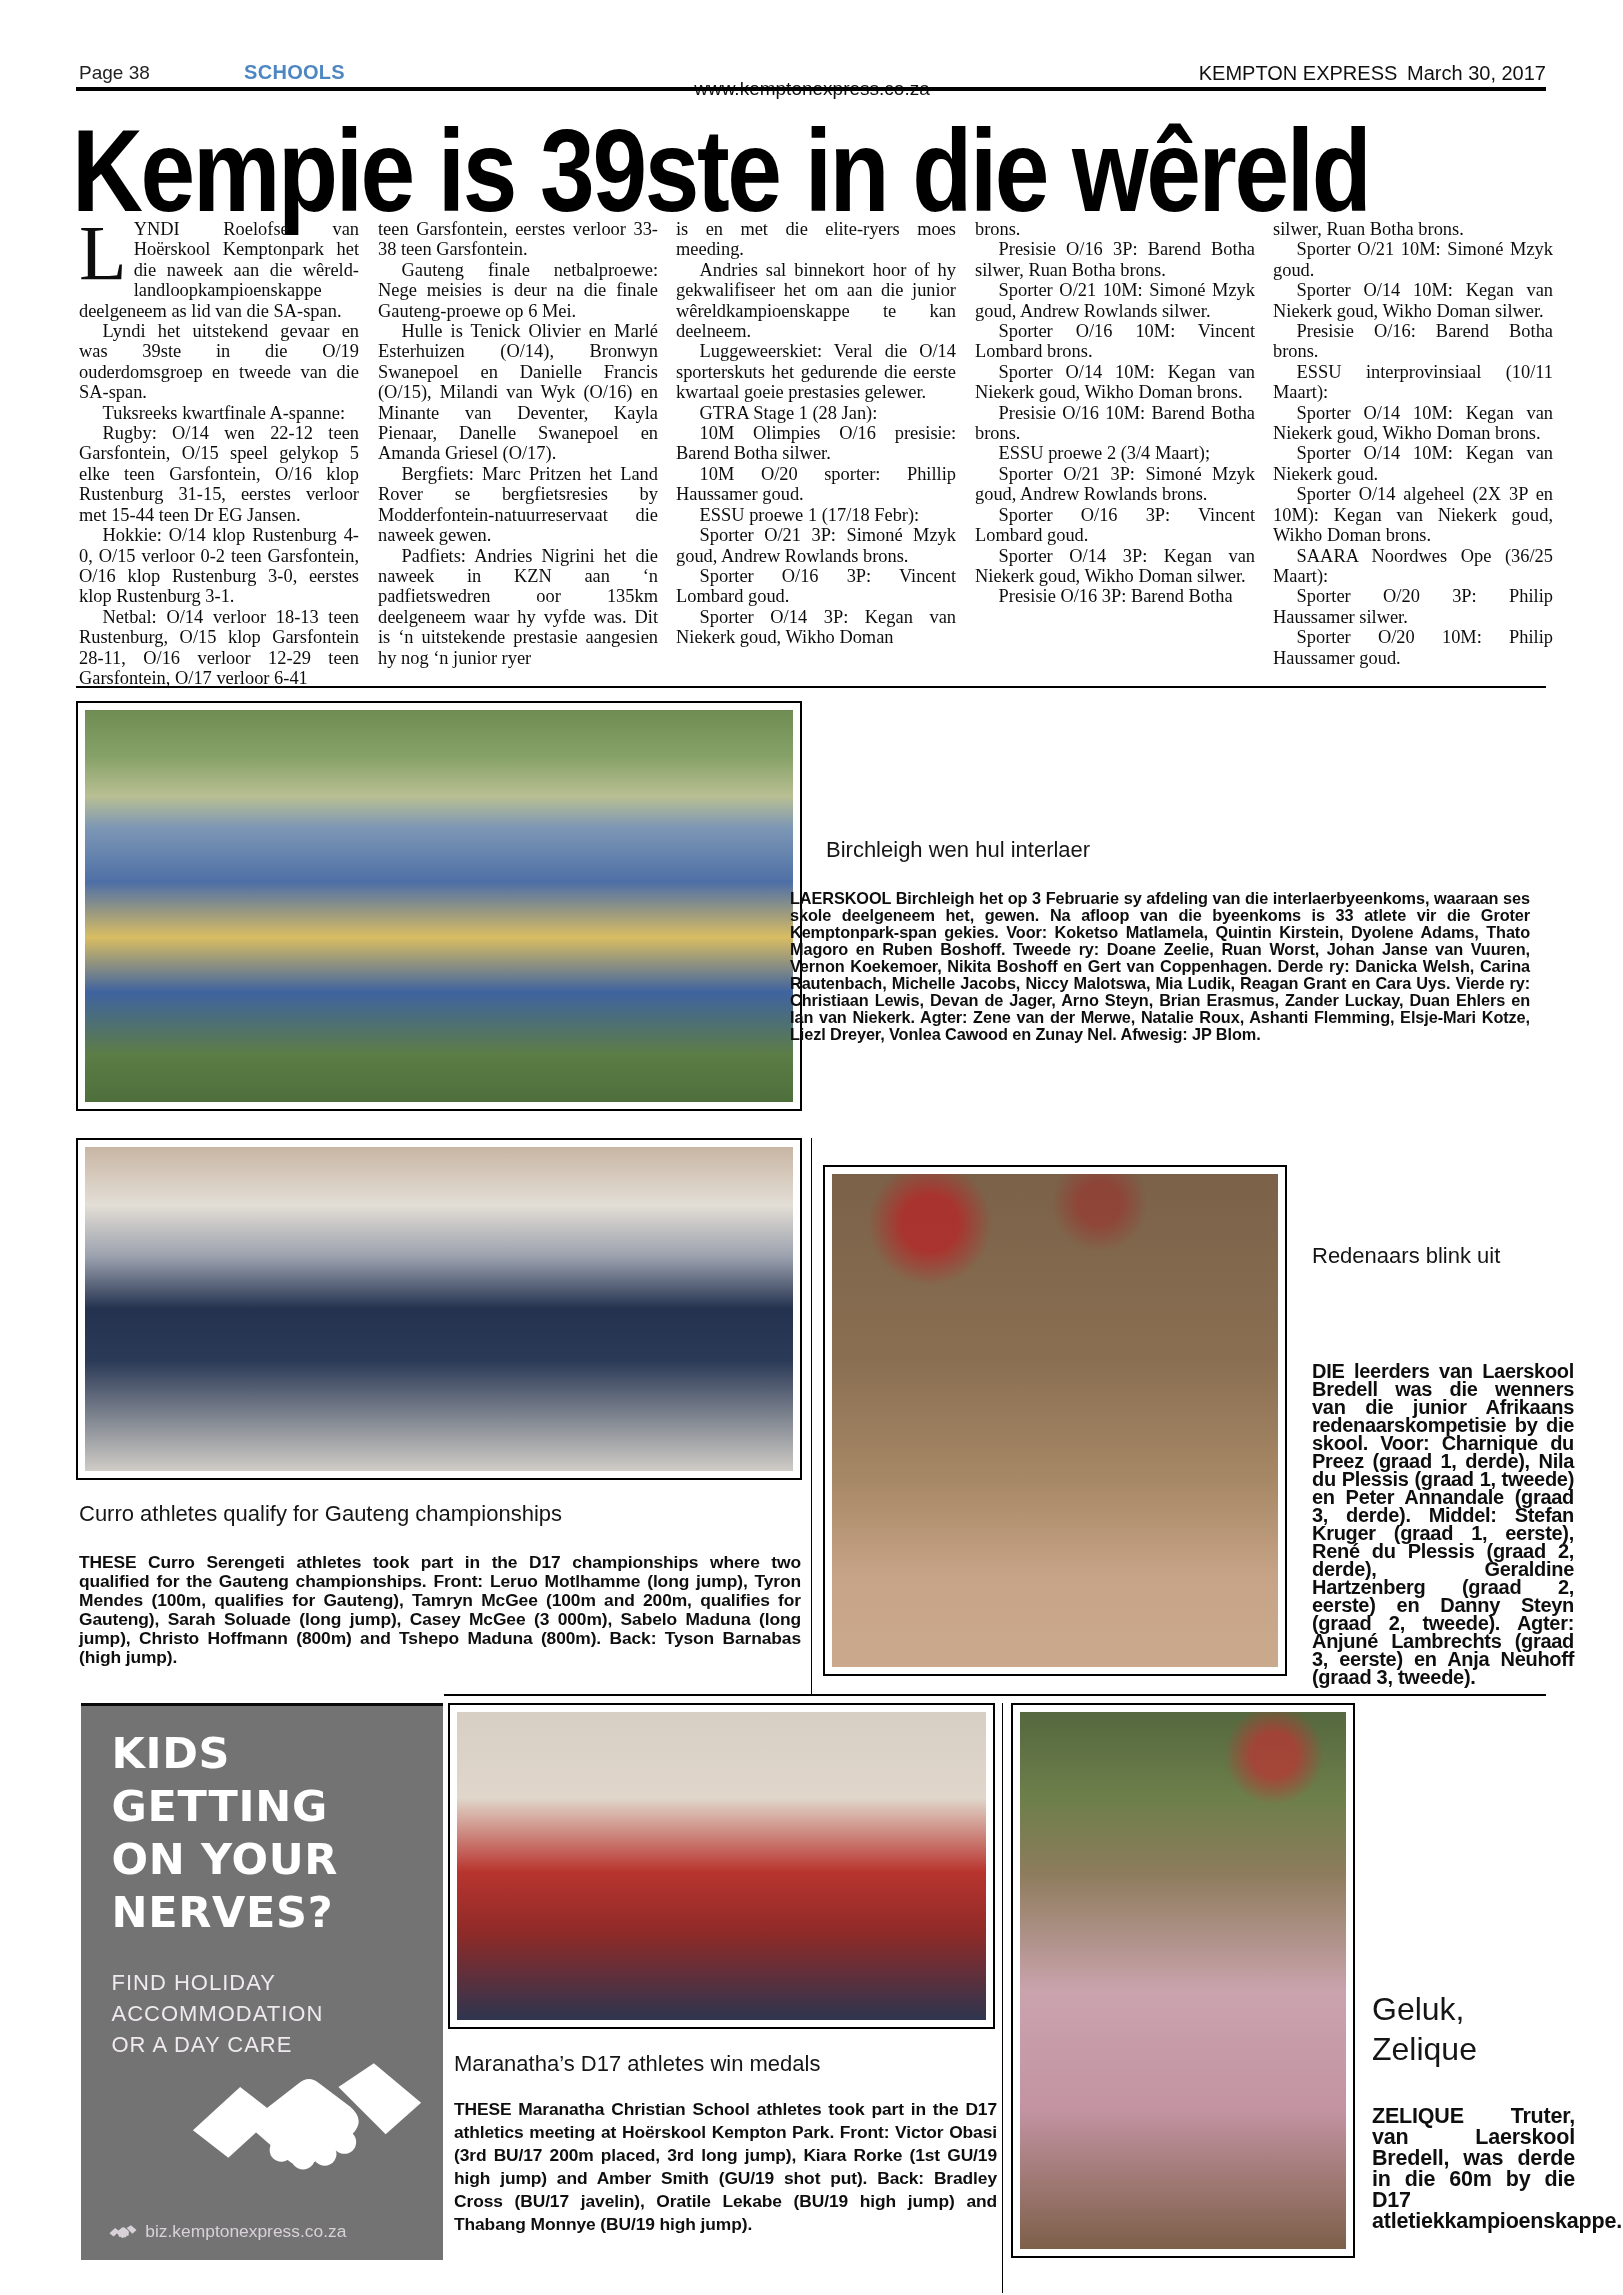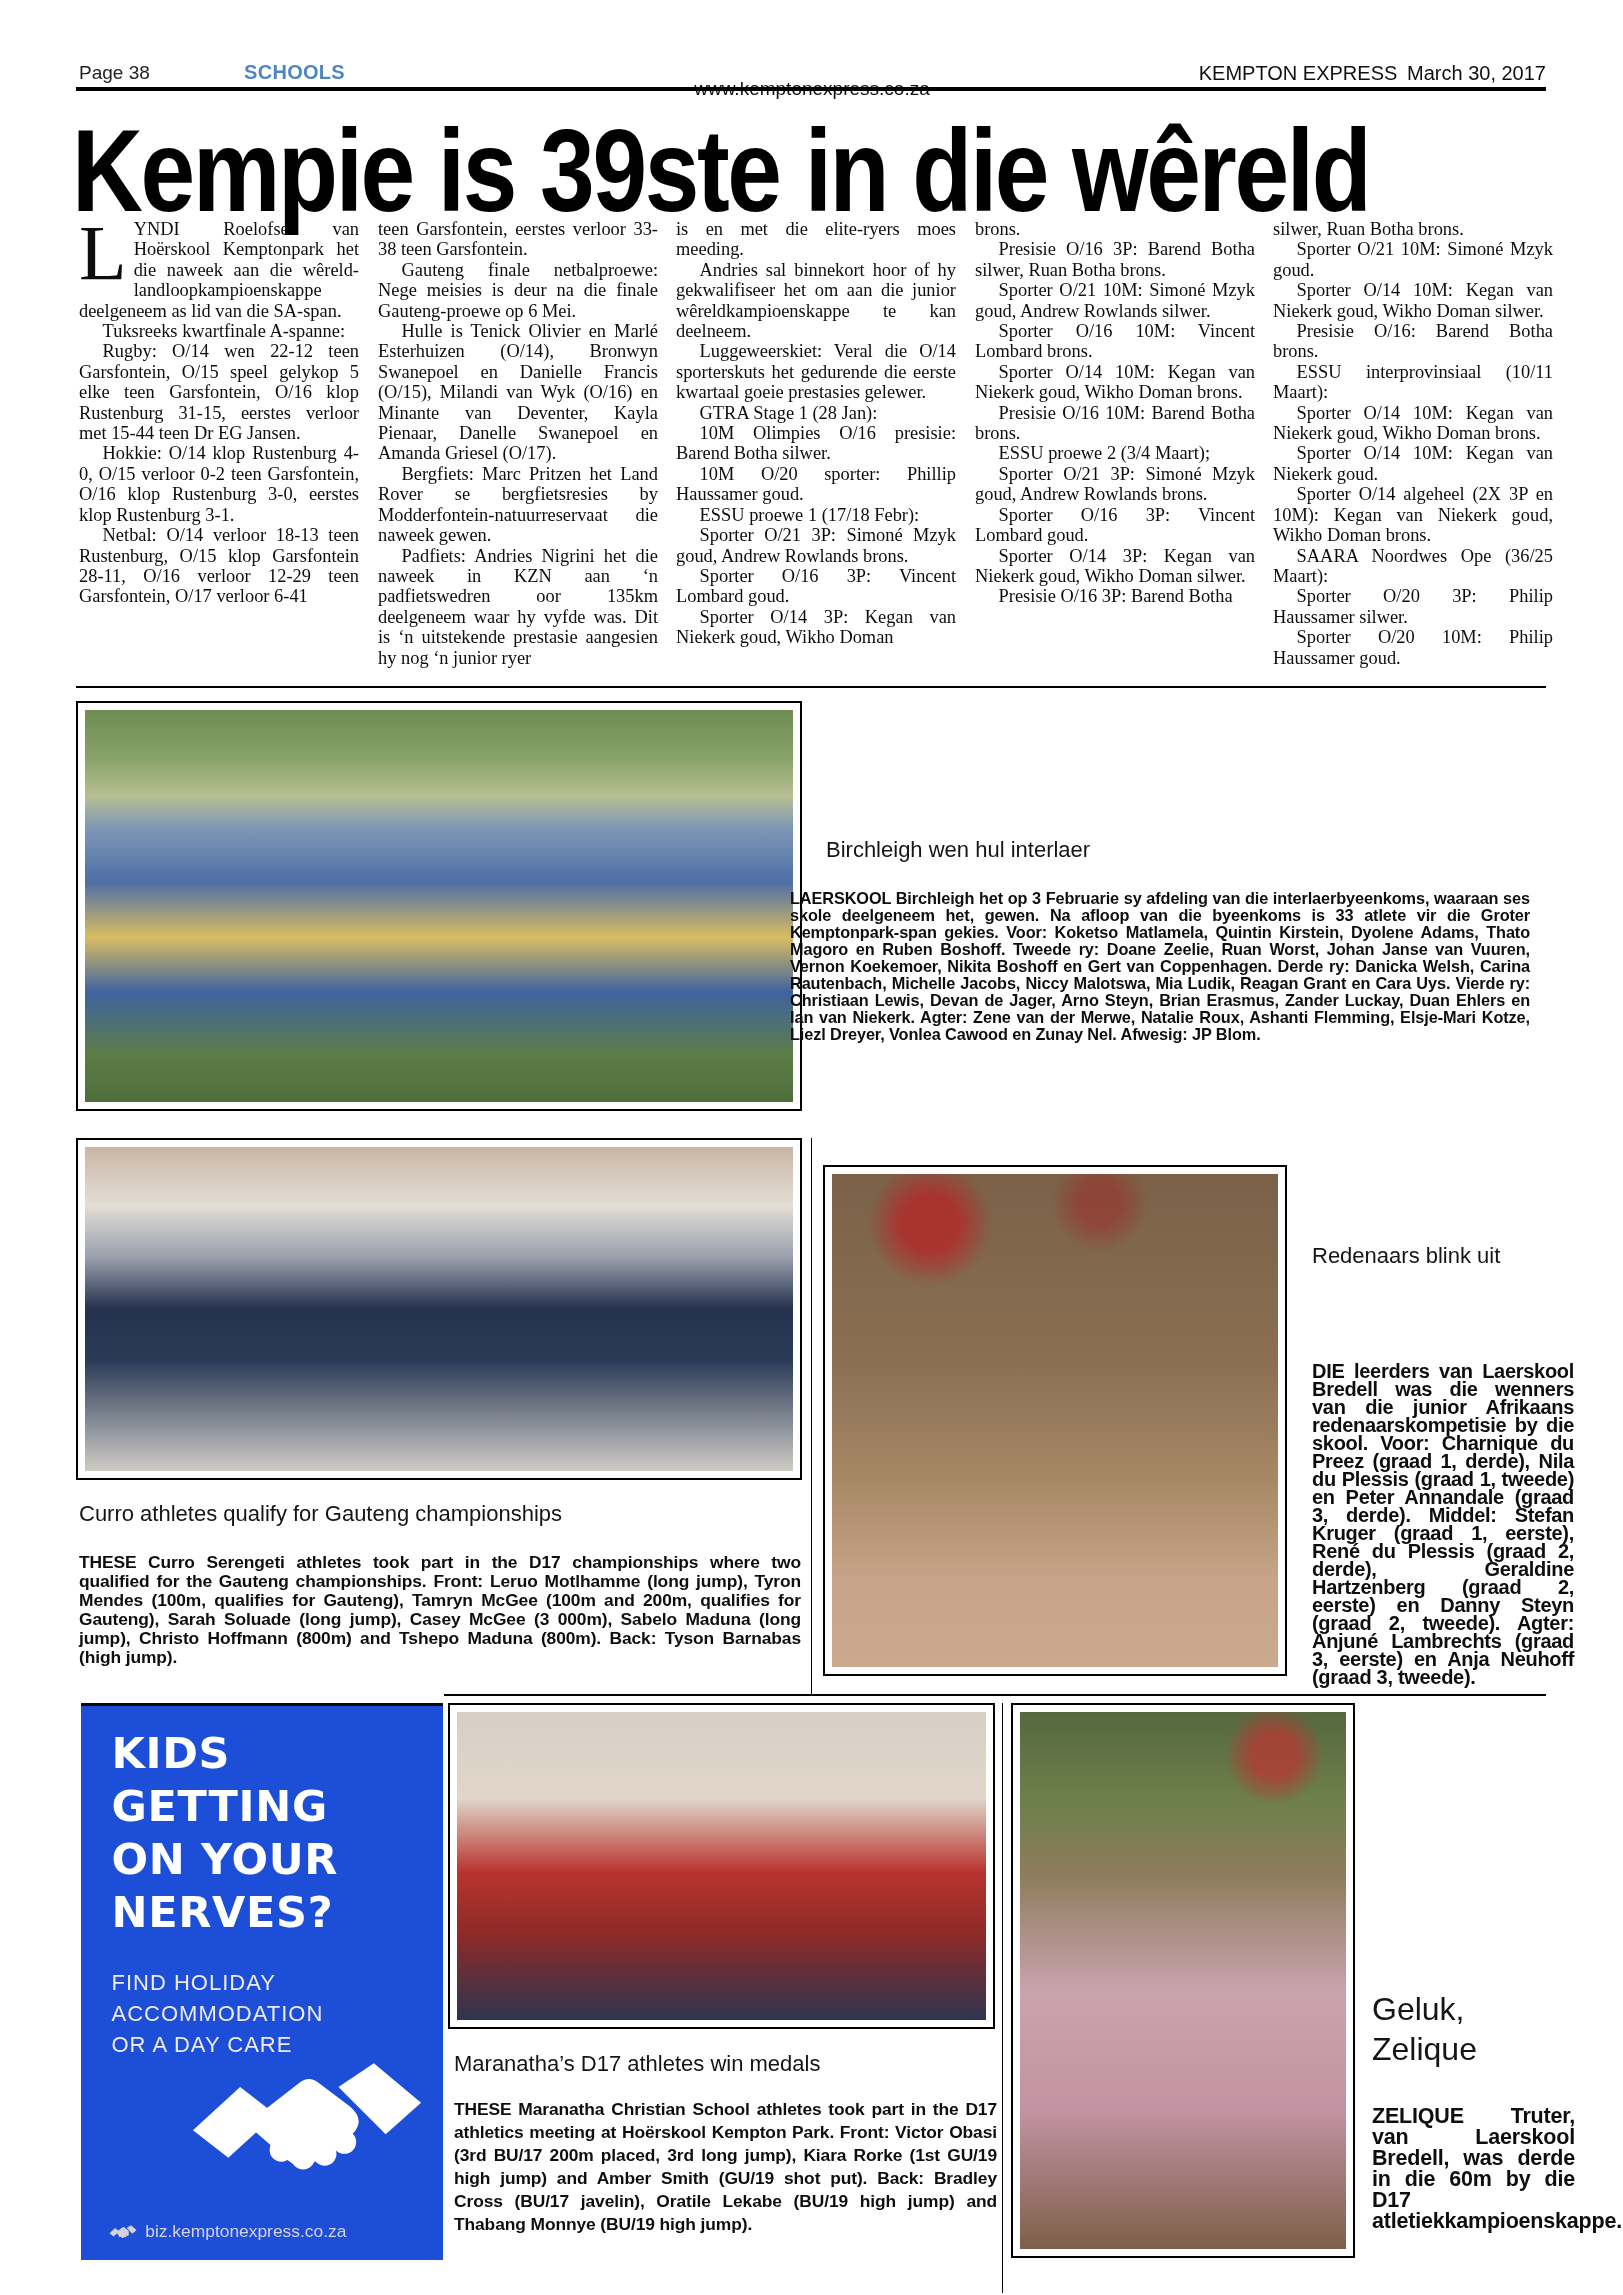--- a/index.html
+++ b/index.html
@@ -83,20 +83,21 @@
   <div class="abs hdr-site">www.kemptonexpress.co.za</div>
   <div class="abs hdr-right">
     <span>KEMPTON EXPRESS</span><span class="sp"></span><span>March 30, 2017</span>
   </div>
   <div class="abs rule hdr-rule"></div>
 
   <div class="abs headline">Kempie is 39ste in die wêreld</div>
 
   <div class="abs col c1">
       <p class="dcpara"><span class="dropcap">L</span>YNDI Roelofse van Hoërskool Kemptonpark het die naweek aan die wêreld-landloopkampioenskappe deelgeneem as lid van die SA-span.</p>
+      <p>Lyndi het uitstekend gevaar en was 39ste in die O/19 ouderdomsgroep en tweede van die SA-span.</p>
       <p>Tuksreeks kwartfinale A-spanne:</p>
       <p>Rugby: O/14 wen 22-12 teen Garsfontein, O/15 speel gelykop 5 elke teen Garsfontein, O/16 klop Rustenburg 31-15, eerstes verloor met 15-44 teen Dr EG Jansen.</p>
       <p>Hokkie: O/14 klop Rustenburg 4-0, O/15 verloor 0-2 teen Garsfontein, O/16 klop Rustenburg 3-0, eerstes klop Rustenburg 3-1.</p>
       <p>Netbal: O/14 verloor 18-13 teen Rustenburg, O/15 klop Garsfontein 28-11, O/16 verloor 12-29 teen Garsfontein, O/17 verloor 6-41</p>
     </div>
   <div class="abs col c2">
       <p class="noindent">teen Garsfontein, eerstes verloor 33-38 teen Garsfontein.</p>
       <p>Gauteng finale netbalproewe: Nege meisies is deur na die finale Gauteng-proewe op 6 Mei.</p>
       <p>Hulle is Tenick Olivier en Marlé Esterhuizen (O/14), Bronwyn Swanepoel en Danielle Francis (O/15), Milandi van Wyk (O/16) en Minante van Deventer, Kayla Pienaar, Danelle Swanepoel en Amanda Griesel (O/17).</p>
       <p>Bergfiets: Marc Pritzen het Land Rover se bergfietsresies by Modderfontein-natuurreservaat die naweek gewen.</p>
@@ -158,21 +159,21 @@
   <div class="abs rule vrule1"></div>
 
   <div class="abs photo photo3">
       <div class="ph g3"></div>
     </div>
   <div class="abs cap-head red-head">Redenaars blink uit</div>
   <div class="abs cap-body red-body">DIE leerders van Laerskool Bredell was die wenners van die junior Afrikaans redenaarskompetisie by die skool. Voor: Charnique du Preez (graad 1, derde), Nila du Plessis (graad 1, tweede) en Peter Annandale (graad 3, derde). Middel: Stefan Kruger (graad 1, eerste), René du Plessis (graad 2, derde), Geraldine Hartzenberg (graad 2, eerste) en Danny Steyn (graad 2, tweede). Agter: Anjuné Lambrechts (graad 3, eerste) en Anja Neuhoff (graad 3, tweede).</div>
 
   <div class="abs rule bot-rule"></div>
 
-  <div class="abs ad" style="background:#1d4ed8;">
+  <div class="abs ad" style="background:#737373;">
     <div class="ad-title">
       <div>KIDS GETTING</div>
       <div>ON YOUR</div>
       <div>NERVES?</div>
     </div>
     <div class="ad-sub">
       <div>FIND HOLIDAY ACCOMMODATION</div>
       <div>OR A DAY CARE</div>
     </div>
     <svg class="ad-shake" viewBox="0 0 120 64" fill="#ffffff" xmlns="http://www.w3.org/2000/svg">

